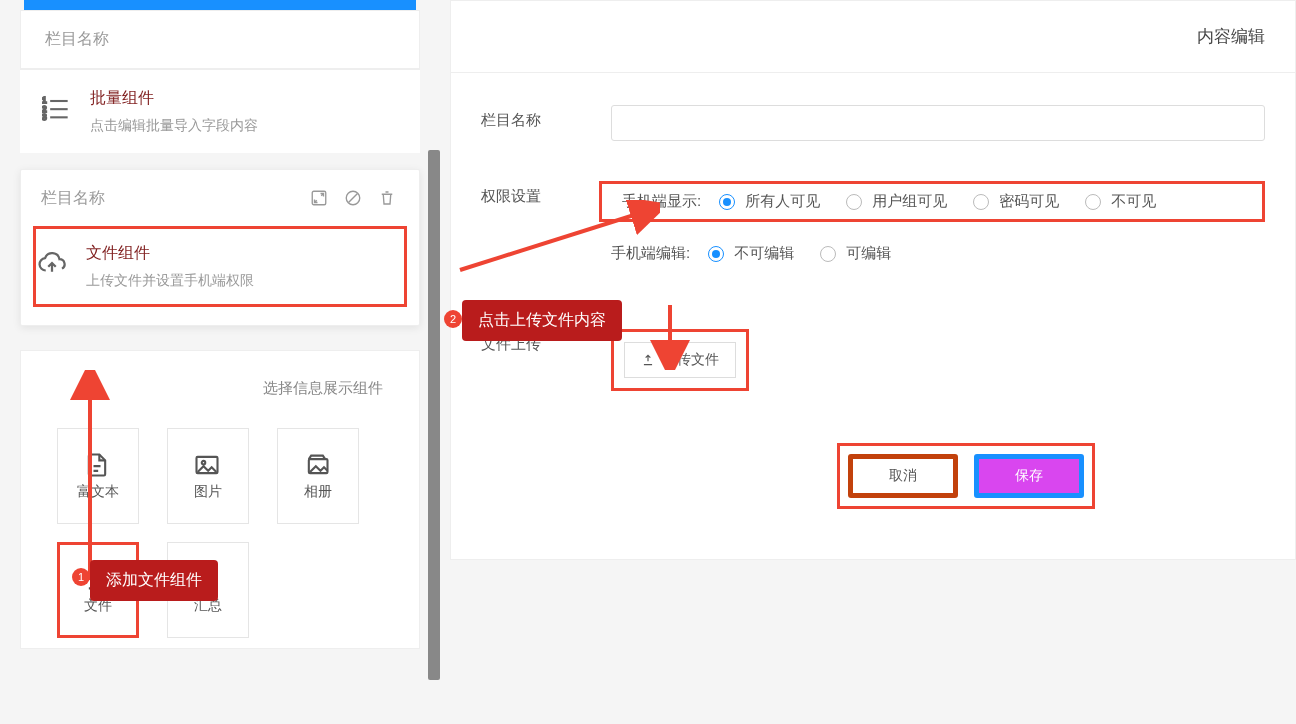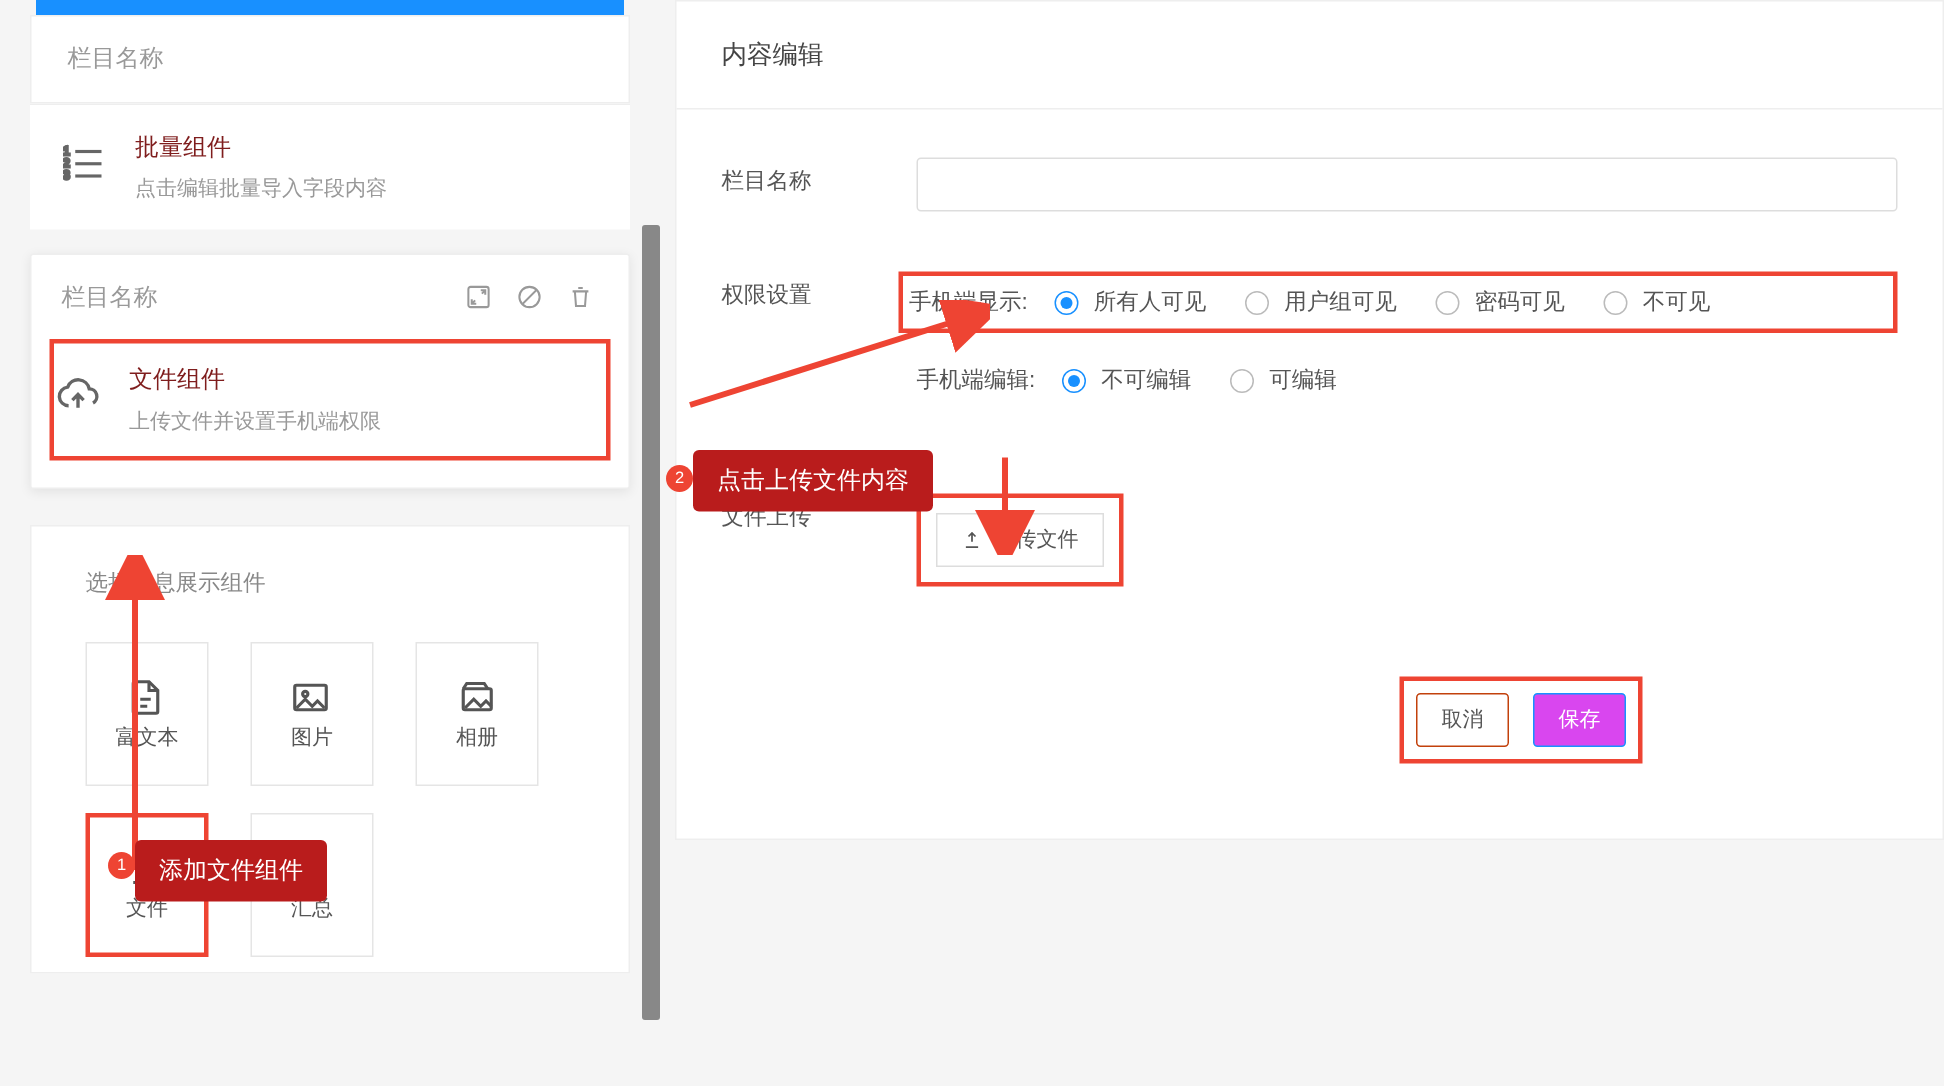--- a/index.html
+++ b/index.html
@@ -95,21 +95,21 @@
       align-items: flex-start;
       gap: 18px;
     }
     .picker-block {
       background: #fff;
       margin-top: 24px;
       border: 1px solid #eee;
       padding: 28px 36px 10px 36px;
     }
     .picker-title {
-      text-align: left;
+      text-align: right;
       color: #888;
       font-size: 15px;
       margin-bottom: 30px;
     }
     .picker-grid {
       display: flex;
       flex-wrap: wrap;
       gap: 18px 28px;
     }
     .picker-item {
@@ -151,20 +151,21 @@
       right: 0;
       background: #fff;
       height: 560px;
       border: 1px solid #eee;
     }
     .panel-title {
       padding: 24px 30px;
       font-size: 17px;
       color: #444;
       border-bottom: 1px solid #eee;
+      text-align: right;
     }
     .form-row {
       display: flex;
       padding: 12px 30px;
       align-items: flex-start;
     }
     .form-label {
       width: 130px;
       color: #555;
       font-size: 15px;
@@ -181,21 +182,21 @@
       padding: 0 10px;
     }
     .radio-line {
       display: flex;
       align-items: center;
       gap: 6px;
       margin-bottom: 22px;
     }
     .radio-line.boxed {
       border: 3px solid #e43;
-      padding: 8px 4px;
+      padding: 8px 20px;
       margin-left: -12px;
     }
     .sub-label {
       color: #555;
       font-size: 15px;
       margin-right: 12px;
     }
     .radio {
       width: 16px;
       height: 16px;
@@ -241,22 +242,22 @@
     .actions-row {
       border: 3px solid #e43;
       position: absolute;
       right: 200px;
       bottom: 50px;
       padding: 8px;
       display: flex;
       gap: 16px;
     }
     .btn {
-      padding: 8px 16px;
-      border: 1px solid #c2410c;
+      padding: 8px 36px;
+      border: 5px solid #c2410c;
       background: #fff;
       font-size: 14px;
       border-radius: 3px;
       cursor: pointer;
       color: #555;
     }
     .btn.primary {
       background: #d946ef;
       color: #fff;
       border-color: #1890ff;

